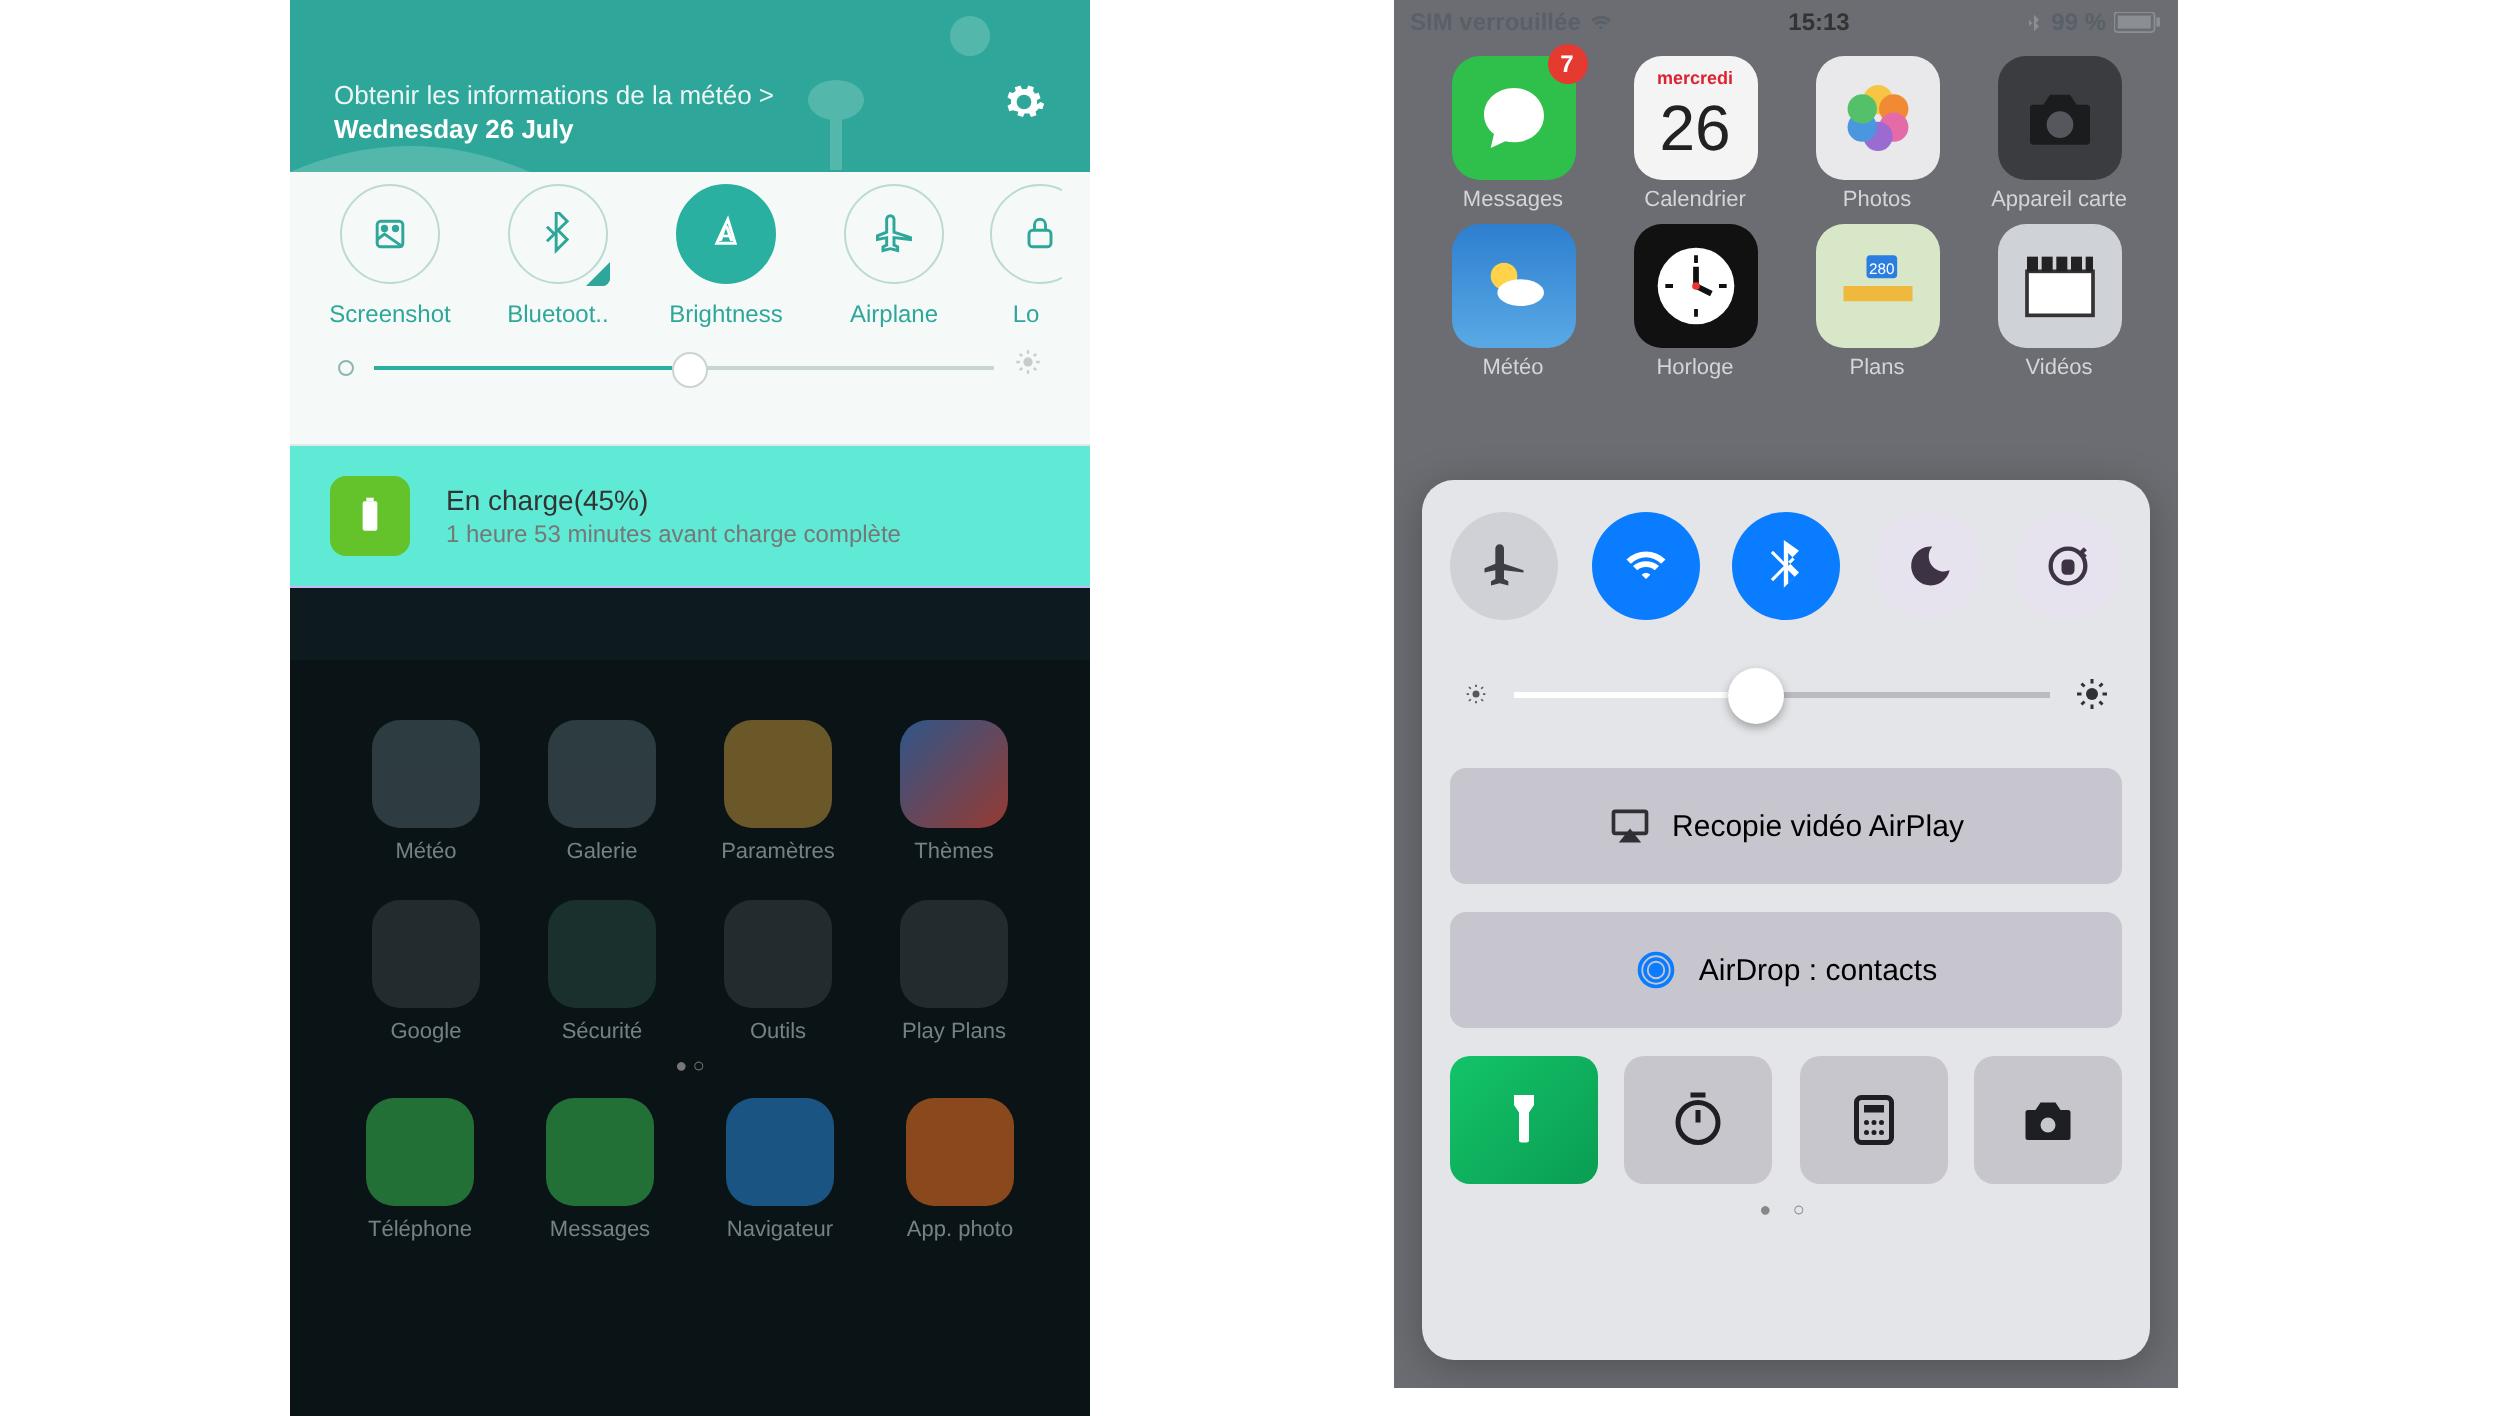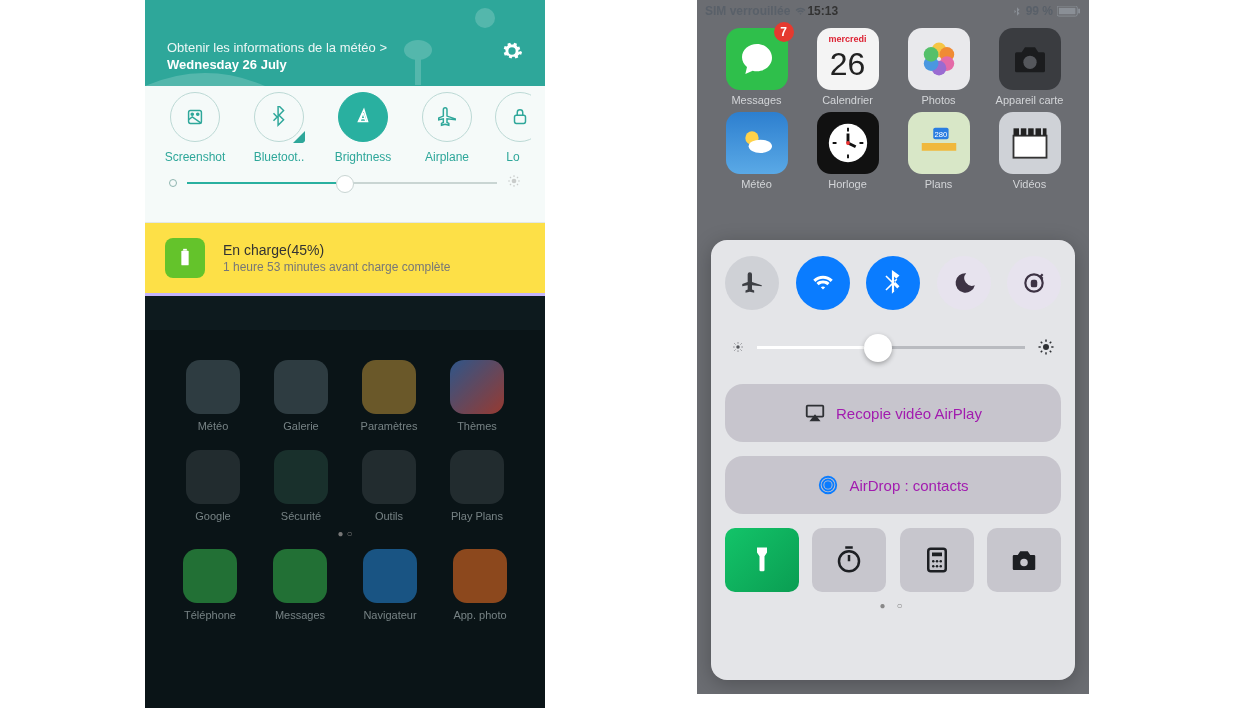--- a/index.html
+++ b/index.html
@@ -24,53 +24,53 @@
   .a-tile .circ svg{width:22px;height:22px;}
   .a-tile .corner{position:absolute;right:-2px;bottom:-2px;width:0;height:0;border-left:6px solid transparent;border-top:6px solid transparent;border-right:6px solid #2ea79a;border-bottom:6px solid #2ea79a;border-bottom-right-radius:4px;}
   .a-tile.cut{width:36px;overflow:hidden;}
   .a-tile.cut .circ{margin-left:0;}
   .a-slider{display:flex;align-items:center;padding:10px 24px 0;}
   .a-slider .track{flex:1;height:2px;background:#c9d5d3;position:relative;margin:0 10px;}
   .a-slider .fill{position:absolute;left:0;top:0;height:2px;width:48%;background:#29b0a0;}
   .a-slider .knob{position:absolute;left:48%;top:-7px;width:16px;height:16px;border-radius:50%;background:#fff;border:1px solid #c9d5d3;}
   .a-slider .dot{width:6px;height:6px;border:1.5px solid #8fb5b0;border-radius:50%;}
   .a-slider .sun svg{width:14px;height:14px;opacity:.4;}
-  .a-batt{height:70px;background:#fde047;display:flex;align-items:center;padding:0 20px;border-bottom:3px solid #c4b5fd;}
+  .a-batt{height:70px;background:#5eead4;display:flex;align-items:center;padding:0 20px;border-bottom:1px solid #c4b5fd;}
   .a-batt .ic{width:40px;height:40px;background:#64c32b;border-radius:8px;display:flex;align-items:center;justify-content:center;margin-right:18px;}
   .a-batt .t1{font-size:14px;color:#333;font-weight:500;}
   .a-batt .t2{font-size:12px;color:#777;margin-top:2px;}
   
   .a-home{position:absolute;top:330px;left:0;right:0;bottom:0;background:#0a1417;padding-top:30px;}
   .a-grid{display:grid;grid-template-columns:repeat(4,1fr);gap:18px 0;padding:0 24px;}
   .a-app{text-align:center;color:#9aa6a8;font-size:11px;opacity:.75;}
   .a-app .ic{width:54px;height:54px;border-radius:14px;margin:0 auto 6px;}
   .a-pager{text-align:center;color:#777;font-size:10px;margin:6px 0 10px;}
   .a-dock{display:flex;justify-content:space-around;padding:0 20px;}
   .a-dock .a-app .ic{border-radius:14px;}
   
   .ios{left:697px;width:392px;height:694px;background:#6b6d72;}
   .i-status{height:22px;color:#596069;font-size:12px;display:flex;align-items:center;padding:0 8px;font-weight:600;}
-  .i-status .mid{flex:1;text-align:left;font-weight:700;color:#333;}
+  .i-status .mid{flex:1;text-align:center;font-weight:700;color:#333;}
   .i-home{position:relative;height:220px;}
   .i-apps{display:grid;grid-template-columns:repeat(4,1fr);padding:6px 14px 0;}
   .i-app{text-align:center;color:#d3d5d8;font-size:11px;margin-bottom:6px;}
   .i-app .ic{width:62px;height:62px;border-radius:14px;margin:0 auto 4px;position:relative;display:flex;align-items:center;justify-content:center;}
   .i-app .badge{position:absolute;top:-6px;right:-6px;background:#e53a2f;color:#fff;border-radius:10px;min-width:20px;height:20px;line-height:20px;font-size:12px;font-weight:700;}
   .i-cc{position:absolute;left:14px;right:14px;bottom:14px;top:240px;background:rgba(238,238,241,.93);border-radius:16px;padding:16px 14px 12px;box-shadow:0 4px 20px rgba(0,0,0,.25);}
   .i-toggles{display:flex;justify-content:space-between;}
   .i-tog{width:54px;height:54px;border-radius:50%;display:flex;align-items:center;justify-content:center;}
   .i-tog.off{background:#cfd1d6;color:#3d3f44;}
   .i-tog.blue{background:#0a7cff;color:#fff;}
   .i-tog.lgt{background:#e7e3ee;color:#3d3344;}
   .i-tog svg{width:26px;height:26px;}
   .i-bright{display:flex;align-items:center;margin:28px 6px;}
   .i-bright .track{flex:1;height:3px;background:#b9bbc0;position:relative;margin:0 12px;}
   .i-bright .fill{position:absolute;left:0;top:0;height:3px;width:40%;background:#fff;}
   .i-bright .knob{position:absolute;left:40%;top:-12px;width:28px;height:28px;border-radius:50%;background:#fff;box-shadow:0 2px 5px rgba(0,0,0,.3);}
-  .i-row{height:58px;background:#c7c5cd;border-radius:18px;display:flex;align-items:center;justify-content:center;font-size:15px;color:#a21caf;margin-bottom:14px;gap:10px;}
+  .i-row{height:58px;background:#c7c5cd;border-radius:8px;display:flex;align-items:center;justify-content:center;font-size:15px;color:#000000;margin-bottom:14px;gap:10px;}
   .i-row svg{width:22px;height:22px;}
   .i-quick{display:flex;justify-content:space-between;margin-top:6px;}
   .i-q{width:74px;height:64px;border-radius:10px;background:#c7c6cd;display:flex;align-items:center;justify-content:center;}
   .i-q.green{background:linear-gradient(135deg,#13c469,#0a9d52);}
   .i-q svg{width:30px;height:30px;}
   .i-pgr{text-align:center;color:#888;font-size:10px;margin-top:8px;letter-spacing:4px;}
 </style>
 </head>
 <body>
 

